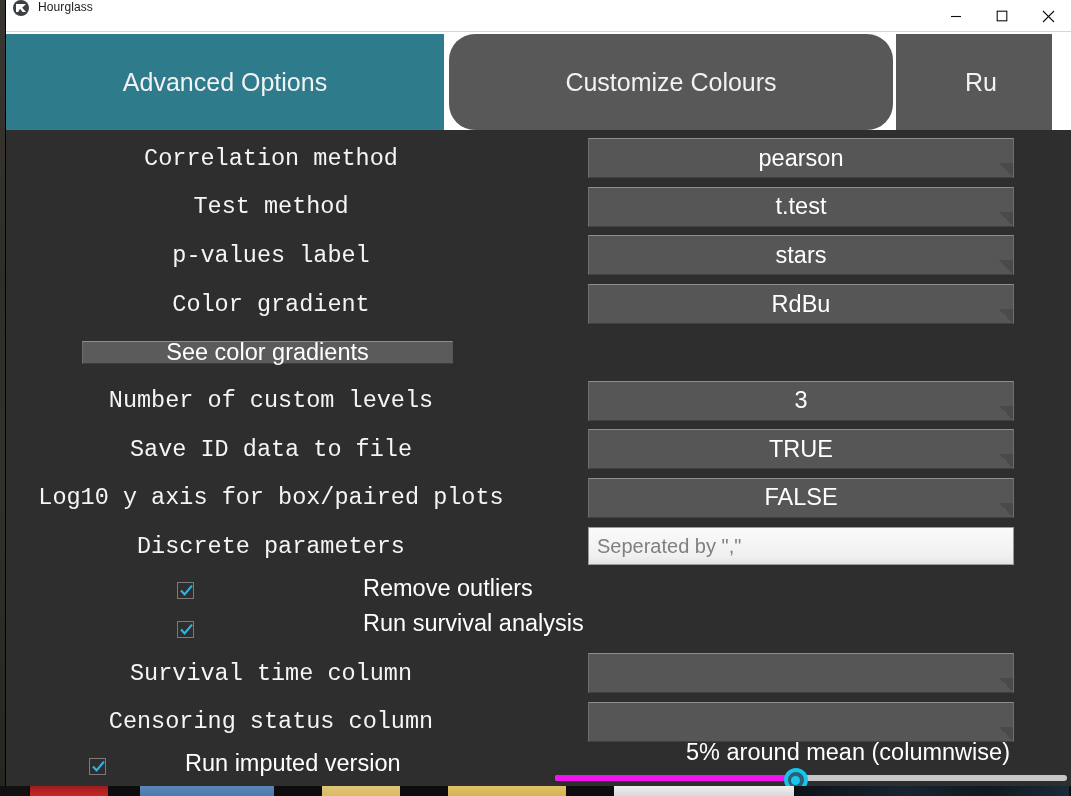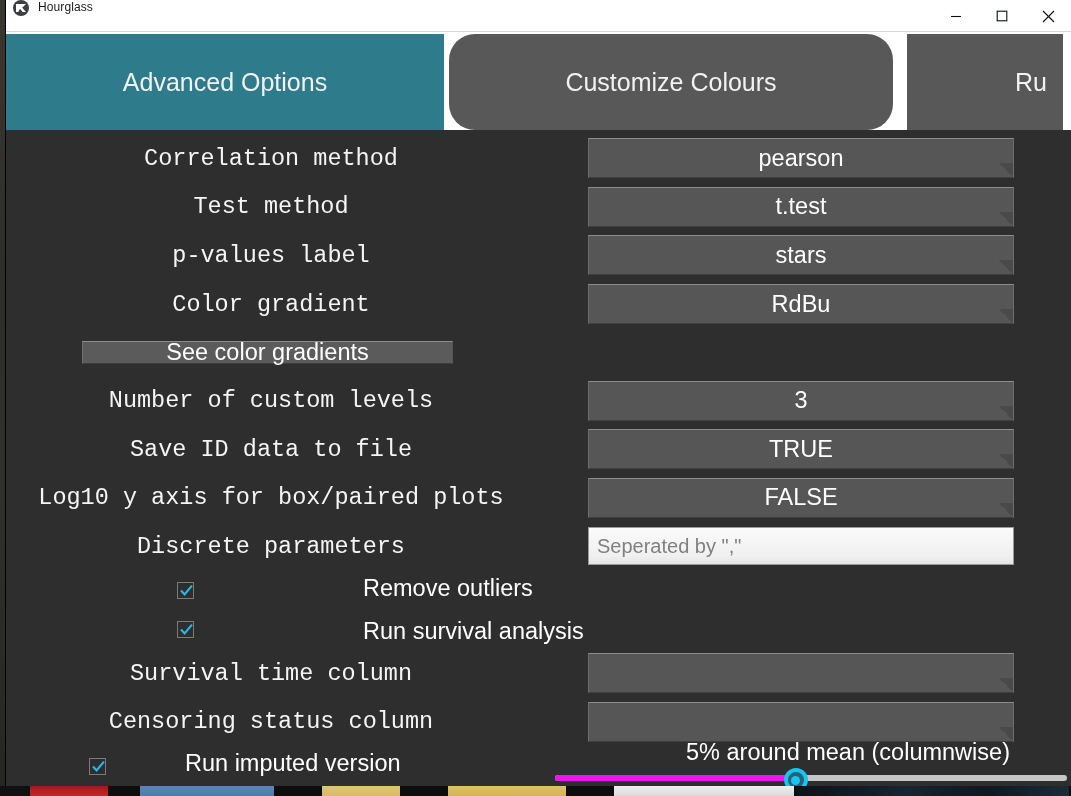--- a/index.html
+++ b/index.html
@@ -110,21 +110,21 @@
     justify-content: center;
     font-size: 25px;
     color: #f2f2f2;
     white-space: nowrap;
     cursor: default;
     flex: none;
   }
   .tab.active { background: #2e7b8c; width: 438px; }
   .tab.inactive { background: #585858; }
   #tab-2 { width: 444px; margin-left: 5px; border-radius: 26px; }
-  #tab-3 { width: 156px; margin-left: 14px; justify-content: flex-start; padding-left: 108px; }
+  #tab-3 { width: 156px; margin-left: 3px; justify-content: flex-start; padding-left: 69px; }
 
   
   #content {
     position: relative;
     background: #2e2e2e;
     height: 658px;
     padding-top: 4px;
   }
 
   .row {
@@ -223,21 +223,21 @@
   .cb-label {
     position: absolute;
     font-size: 23.5px;
     color: #ffffff;
     white-space: nowrap;
   }
 
   #cb-remove-outliers { left: 171px; top: 11px; }
   #lbl-remove-outliers { left: 357px; top: 4px; }
   #cb-run-survival  { left: 171px; top: 11px; }
-  #lbl-run-survival { left: 357px; top: 8px; }
+  #lbl-run-survival { left: 357px; top: 0; }
   #cb-run-imputed   { left: 83px;  top: 12px; }
   #lbl-run-imputed  { left: 179px; top: 4px; }
 
   
   #slider-block {
     position: absolute;
     left: 549px;
     bottom: 2px;
     width: 512px;
   }

